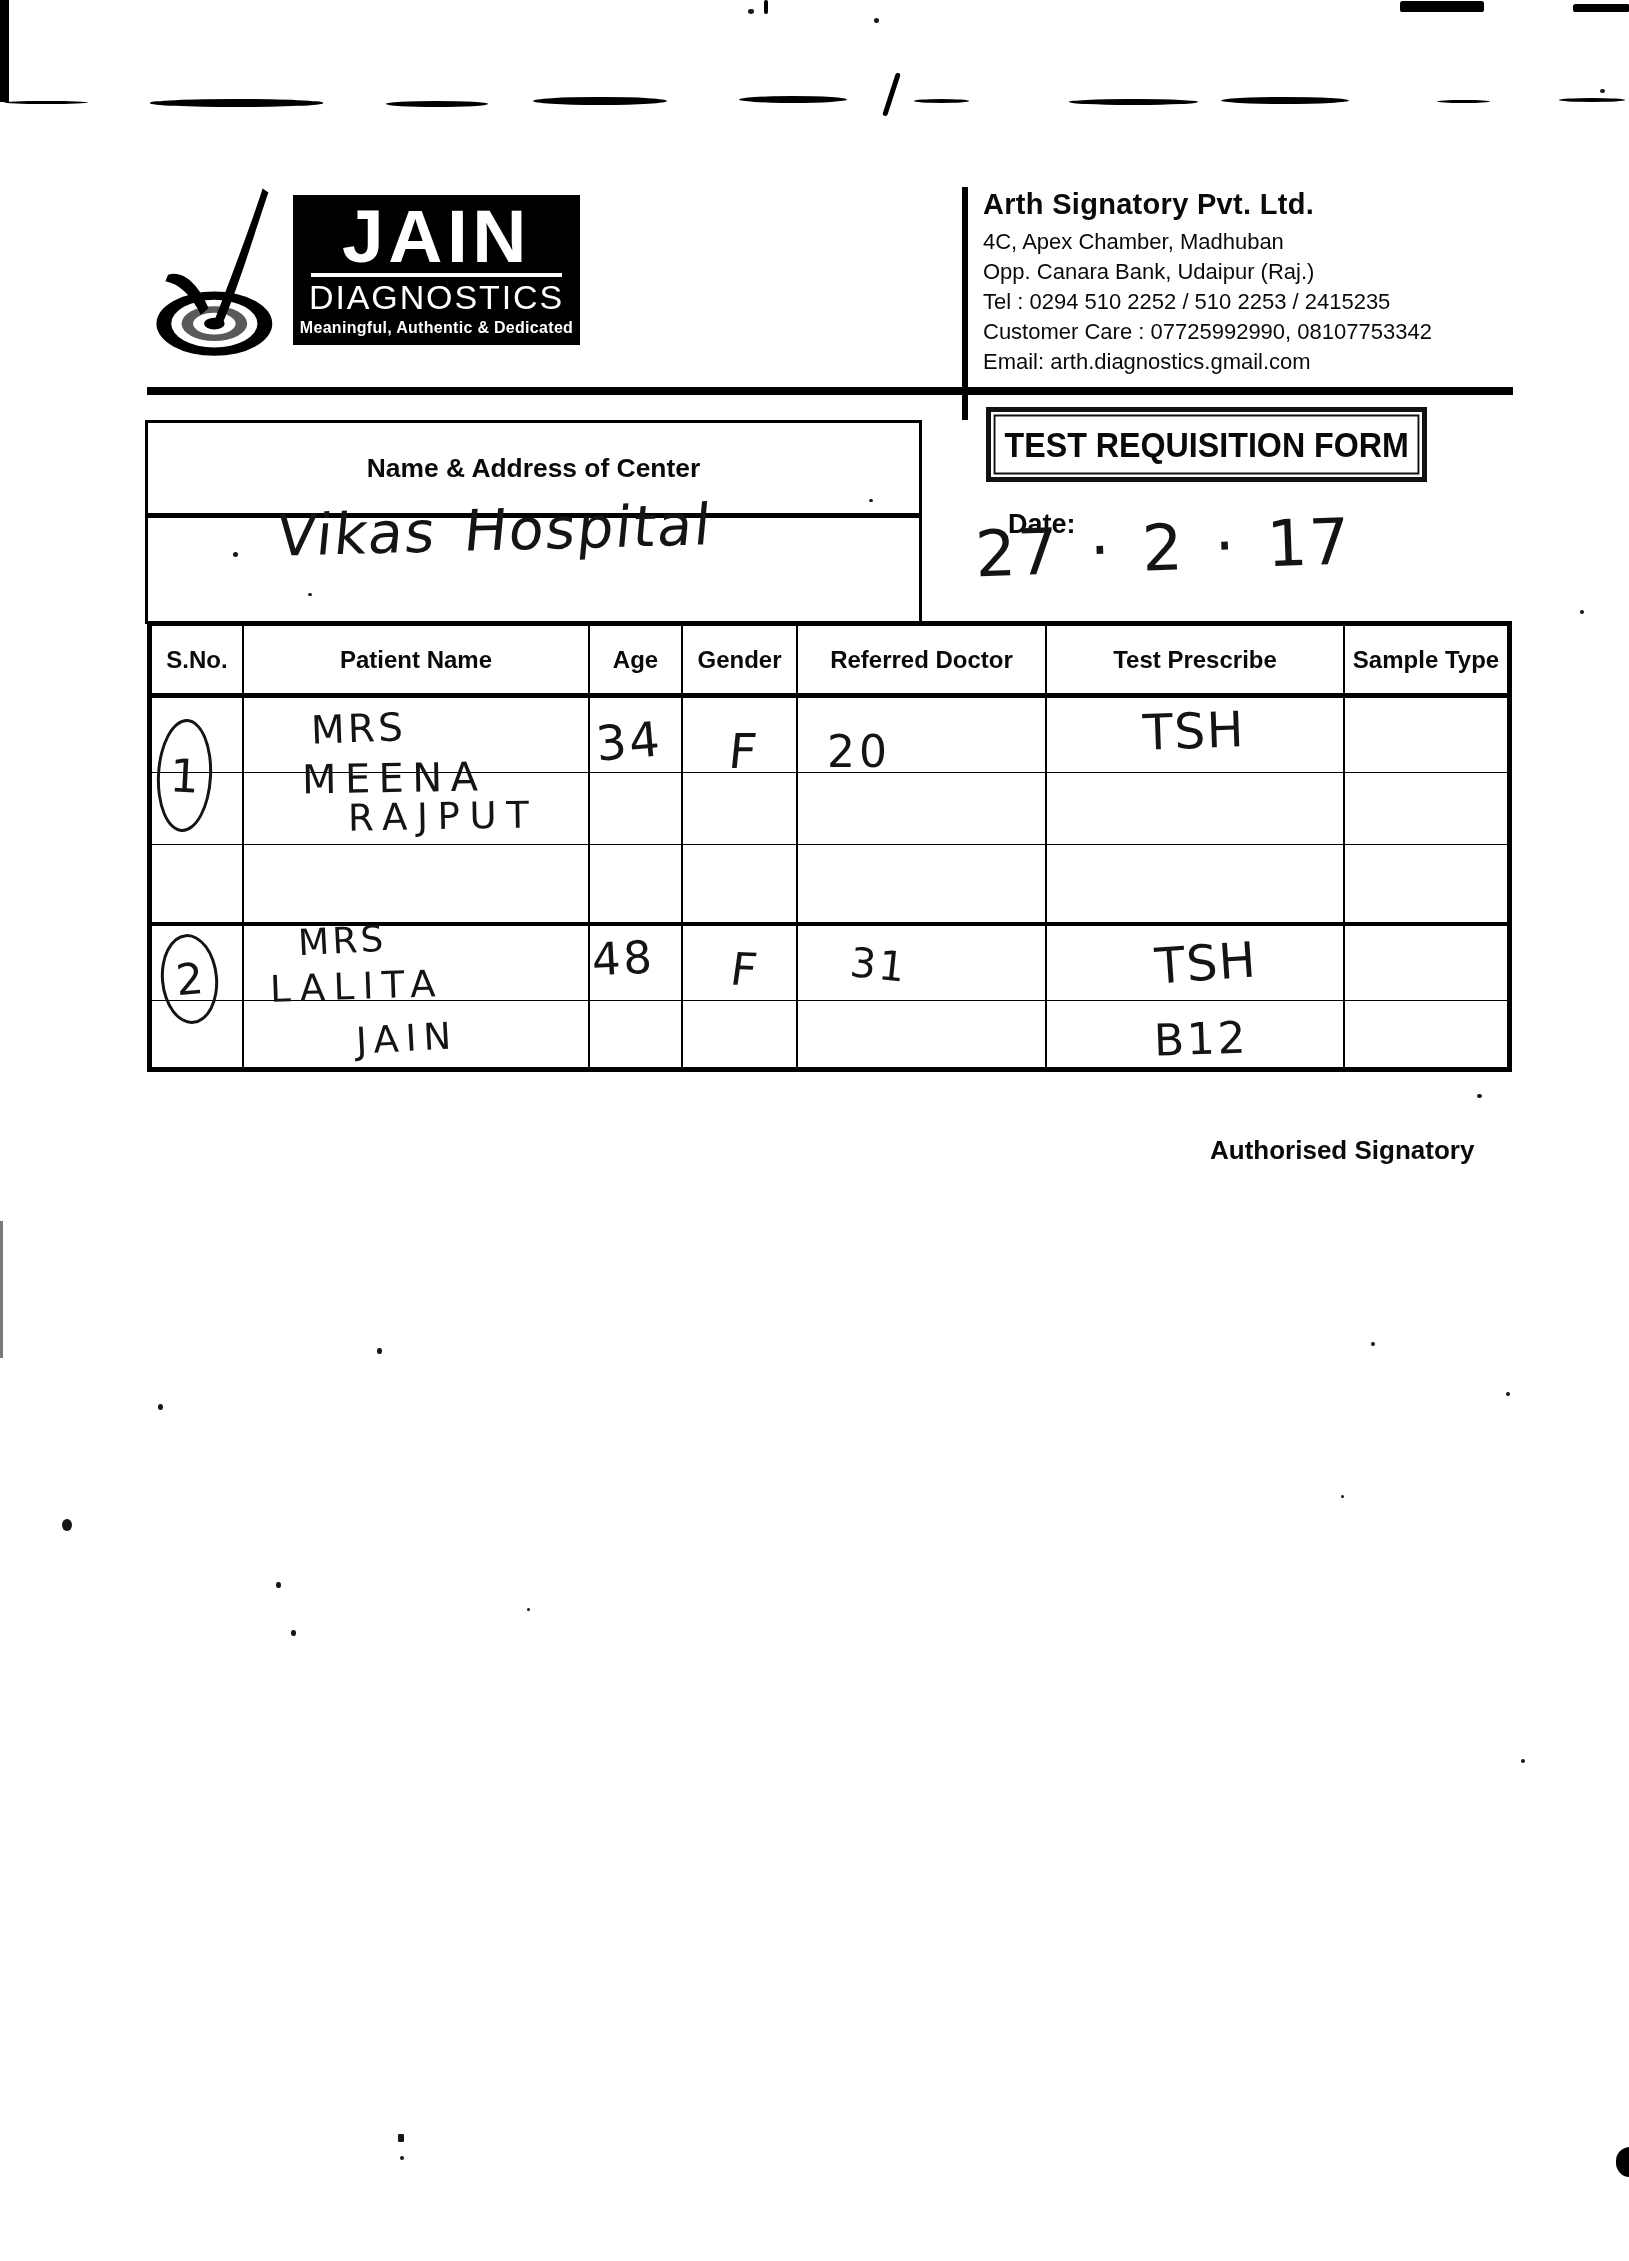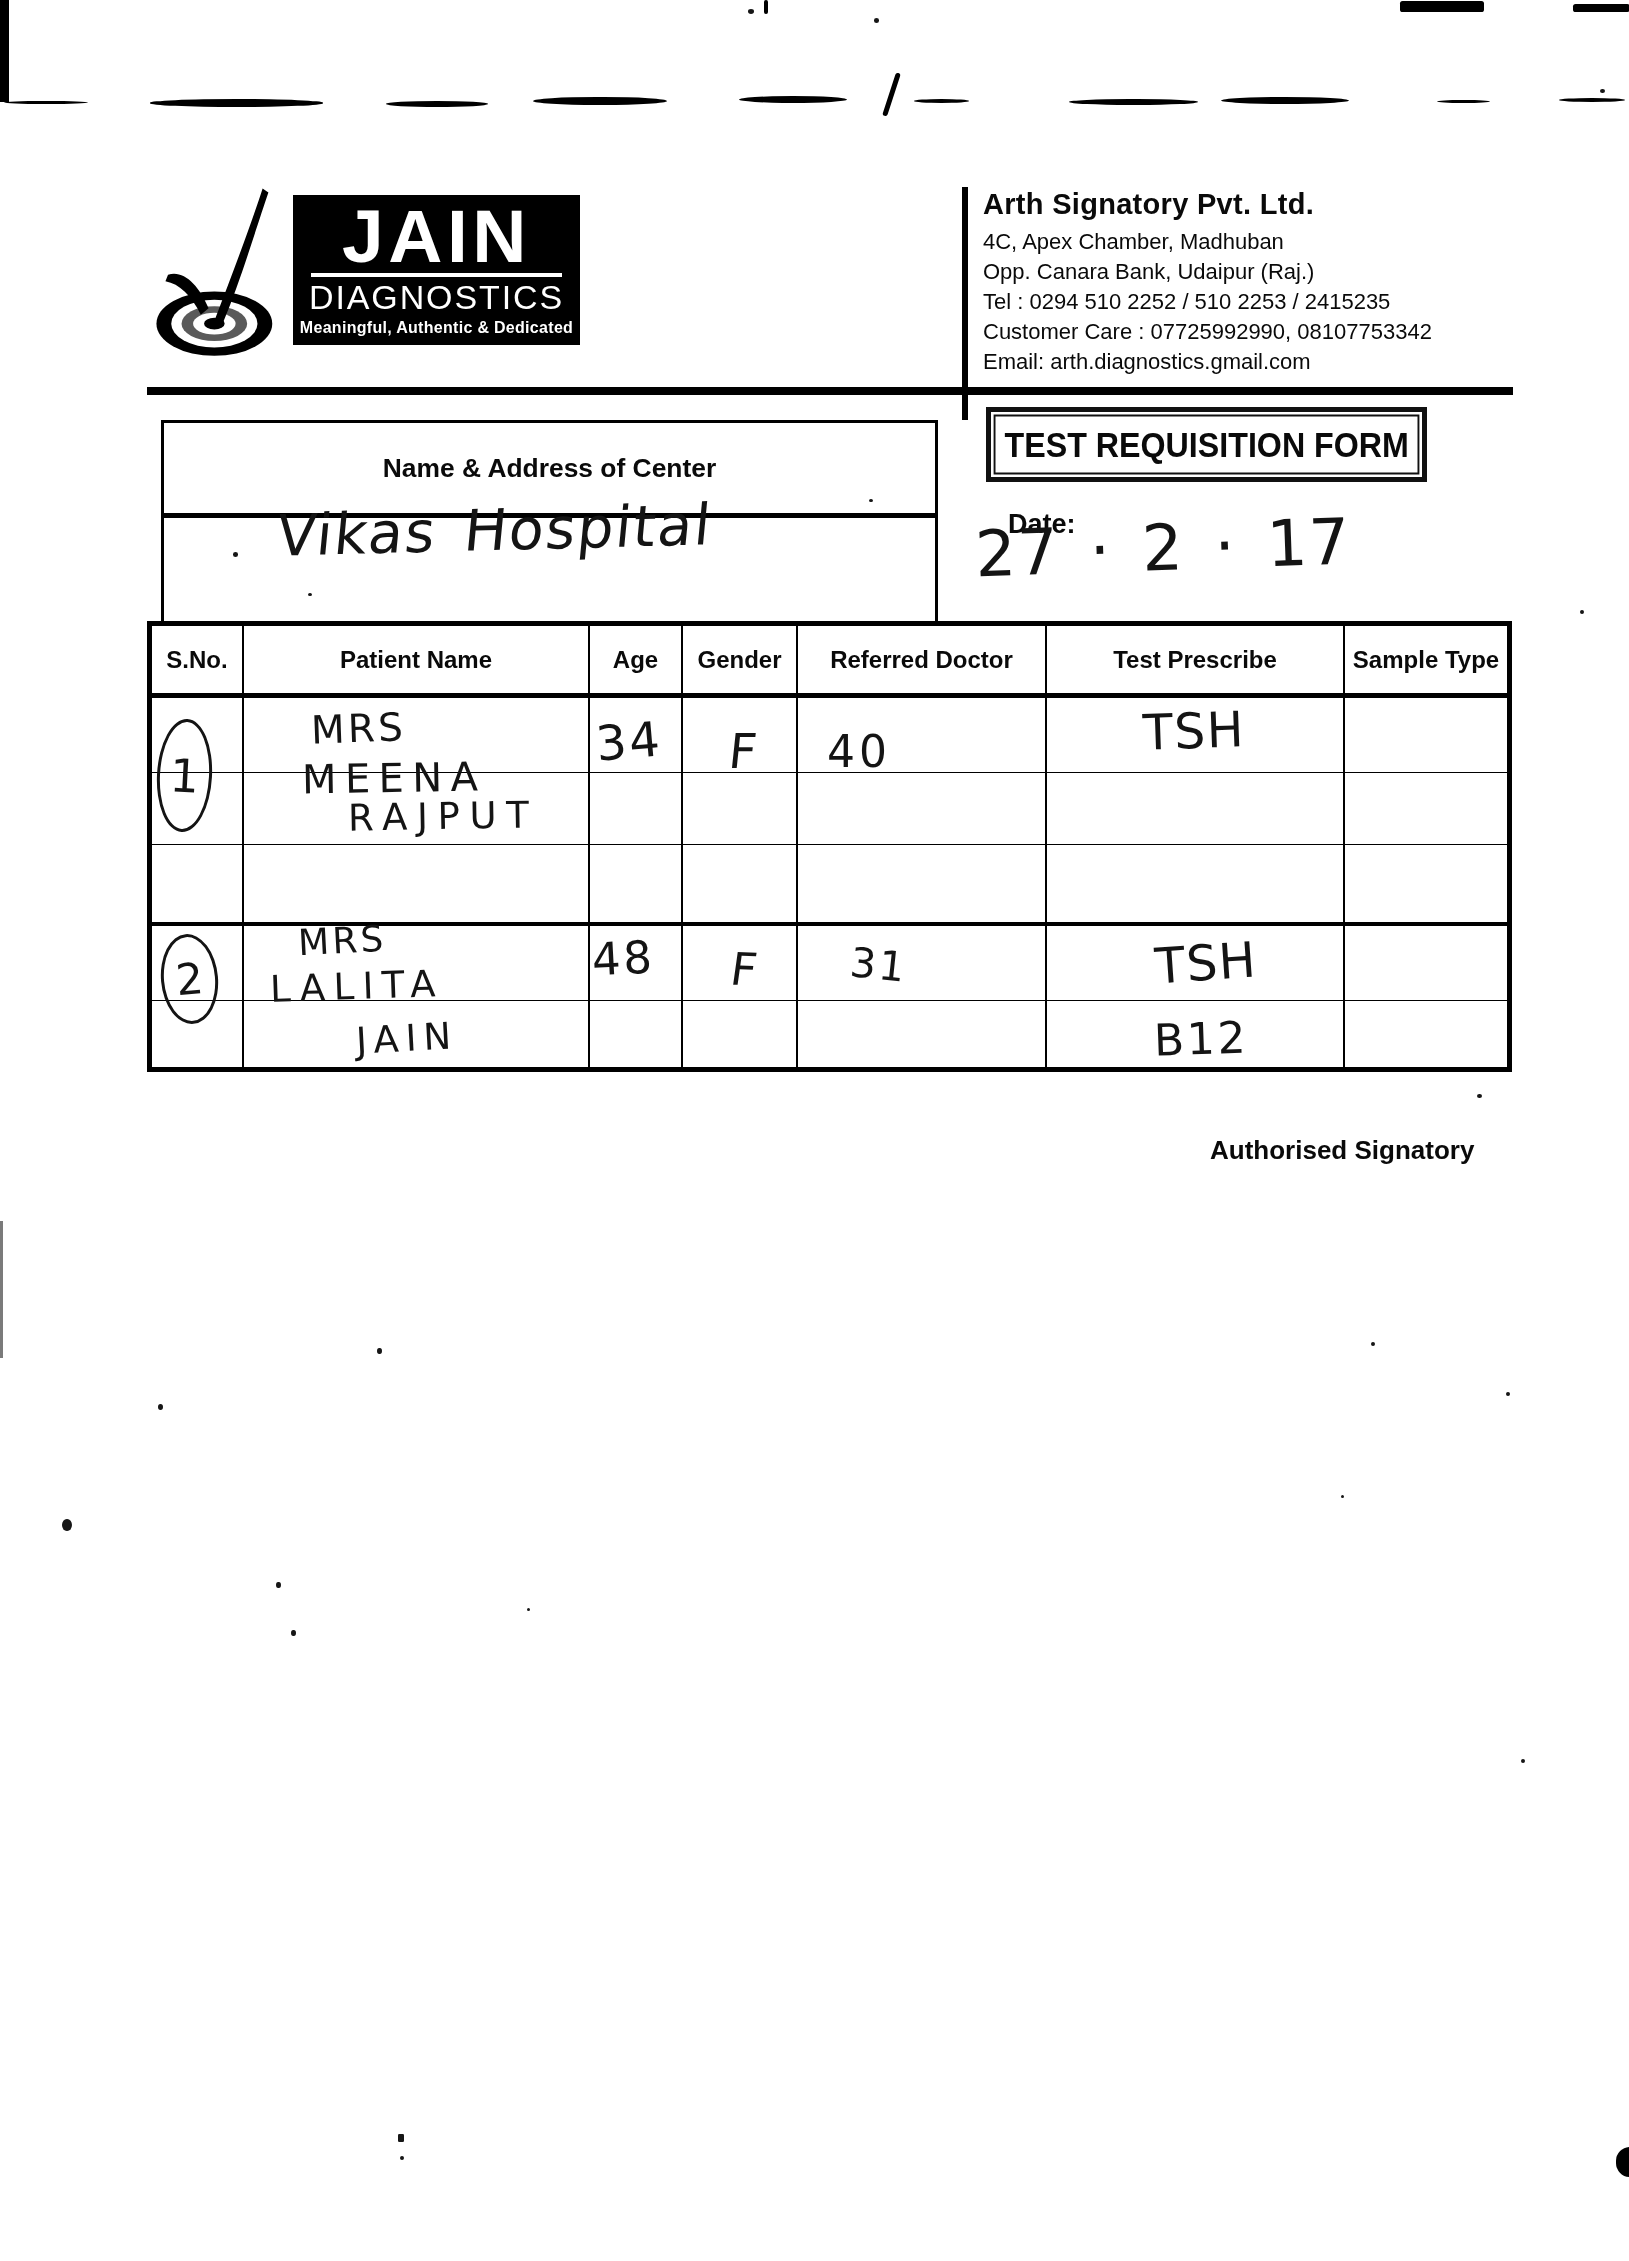--- a/index.html
+++ b/index.html
@@ -25,21 +25,21 @@
   .logo-sub   { font-size:34px; font-weight:400; letter-spacing:1.9px; line-height:1; }
   .logo-tag   { font-size:16px; font-weight:bold; letter-spacing:0.3px; margin-top:4.5px; }
   
   .company-bar { position:absolute; left:962px; top:187px; width:6.4px; height:233px; background:#000; }
   .company { position:absolute; left:983px; top:188px; width:555px; }
   .company-name { font-size:29px; font-weight:bold; letter-spacing:0.3px; margin-bottom:6.4px; }
   .company-line { font-size:22px; line-height:30px; font-weight:400; }
   
   .hrule { position:absolute; left:147px; top:387px; width:1366px; height:8.4px; background:#000; }
   
-  .center-box { position:absolute; left:161px; top:420px; width:777px; height:204px; border:3.9px solid #000; }
+  .center-box { position:absolute; left:145px; top:420px; width:777px; height:204px; border:3.9px solid #000; }
   .center-box-header {
     height:95px; border-bottom:5.2px solid #000;
     display:flex; align-items:center; justify-content:center;
     font-size:26.4px; font-weight:bold;
   }
   
   .trf-box {
     position:absolute; left:986px; top:407px; width:441px; height:75px;
     border:5.8px solid #111; box-shadow: inset 0 0 0 2.6px #fff, inset 0 0 0 4.5px #111;
     display:flex; align-items:center; justify-content:center;
@@ -206,21 +206,21 @@
     <div class="tc r5 c6"></div>
     <div class="tc r5 c7"></div>
   </div>
 
   <div class="hw-circle" style="left:157px;top:719px;width:55px;height:113px;font-size:46px;transform:rotate(3deg);">1</div>
   <div class="hw" style="left:311px;top:709px;font-size:39px;letter-spacing:3.2px;transform:rotate(-2deg);">MRS</div>
   <div class="hw" style="left:302px;top:758px;font-size:40px;letter-spacing:8.4px;transform:rotate(-1deg);">MEENA</div>
   <div class="hw" style="left:348px;top:798px;font-size:37px;letter-spacing:9.7px;transform:rotate(-1deg);">RAJPUT</div>
   <div class="hw" style="left:596px;top:717px;font-size:48px;letter-spacing:2.6px;transform:rotate(-5deg);">34</div>
   <div class="hw" style="left:729px;top:727px;font-size:48px;transform:skewX(-6deg);">F</div>
-  <div class="hw" style="left:827px;top:730px;font-size:44px;letter-spacing:3.9px;">40</div>
+  <div class="hw" style="left:827px;top:730px;font-size:44px;letter-spacing:3.9px;">20</div>
   <div class="hw" style="left:1143px;top:707px;font-size:49px;letter-spacing:1.3px;transform:rotate(-2deg);">TSH</div>
 
   <div class="hw-circle" style="left:161px;top:934px;width:57px;height:90px;font-size:43px;transform:rotate(-5deg);">2</div>
   <div class="hw" style="left:298px;top:923px;font-size:36px;letter-spacing:3.2px;transform:rotate(-3deg);">MRS</div>
   <div class="hw" style="left:270px;top:968px;font-size:37px;letter-spacing:8.4px;transform:rotate(-2deg);">LALITA</div>
   <div class="hw" style="left:356px;top:1020px;font-size:37px;letter-spacing:7px;transform:rotate(-3deg);">JAIN</div>
   <div class="hw" style="left:592px;top:936px;font-size:45px;letter-spacing:2.6px;transform:rotate(-3deg);">48</div>
   <div class="hw" style="left:731px;top:947px;font-size:45px;transform:rotate(2deg) skewX(-6deg);">F</div>
   <div class="hw" style="left:850px;top:945px;font-size:41px;letter-spacing:2.6px;transform:rotate(6deg);">31</div>
   <div class="hw" style="left:1155px;top:939px;font-size:49px;letter-spacing:1.3px;transform:rotate(-4deg);">TSH</div>

